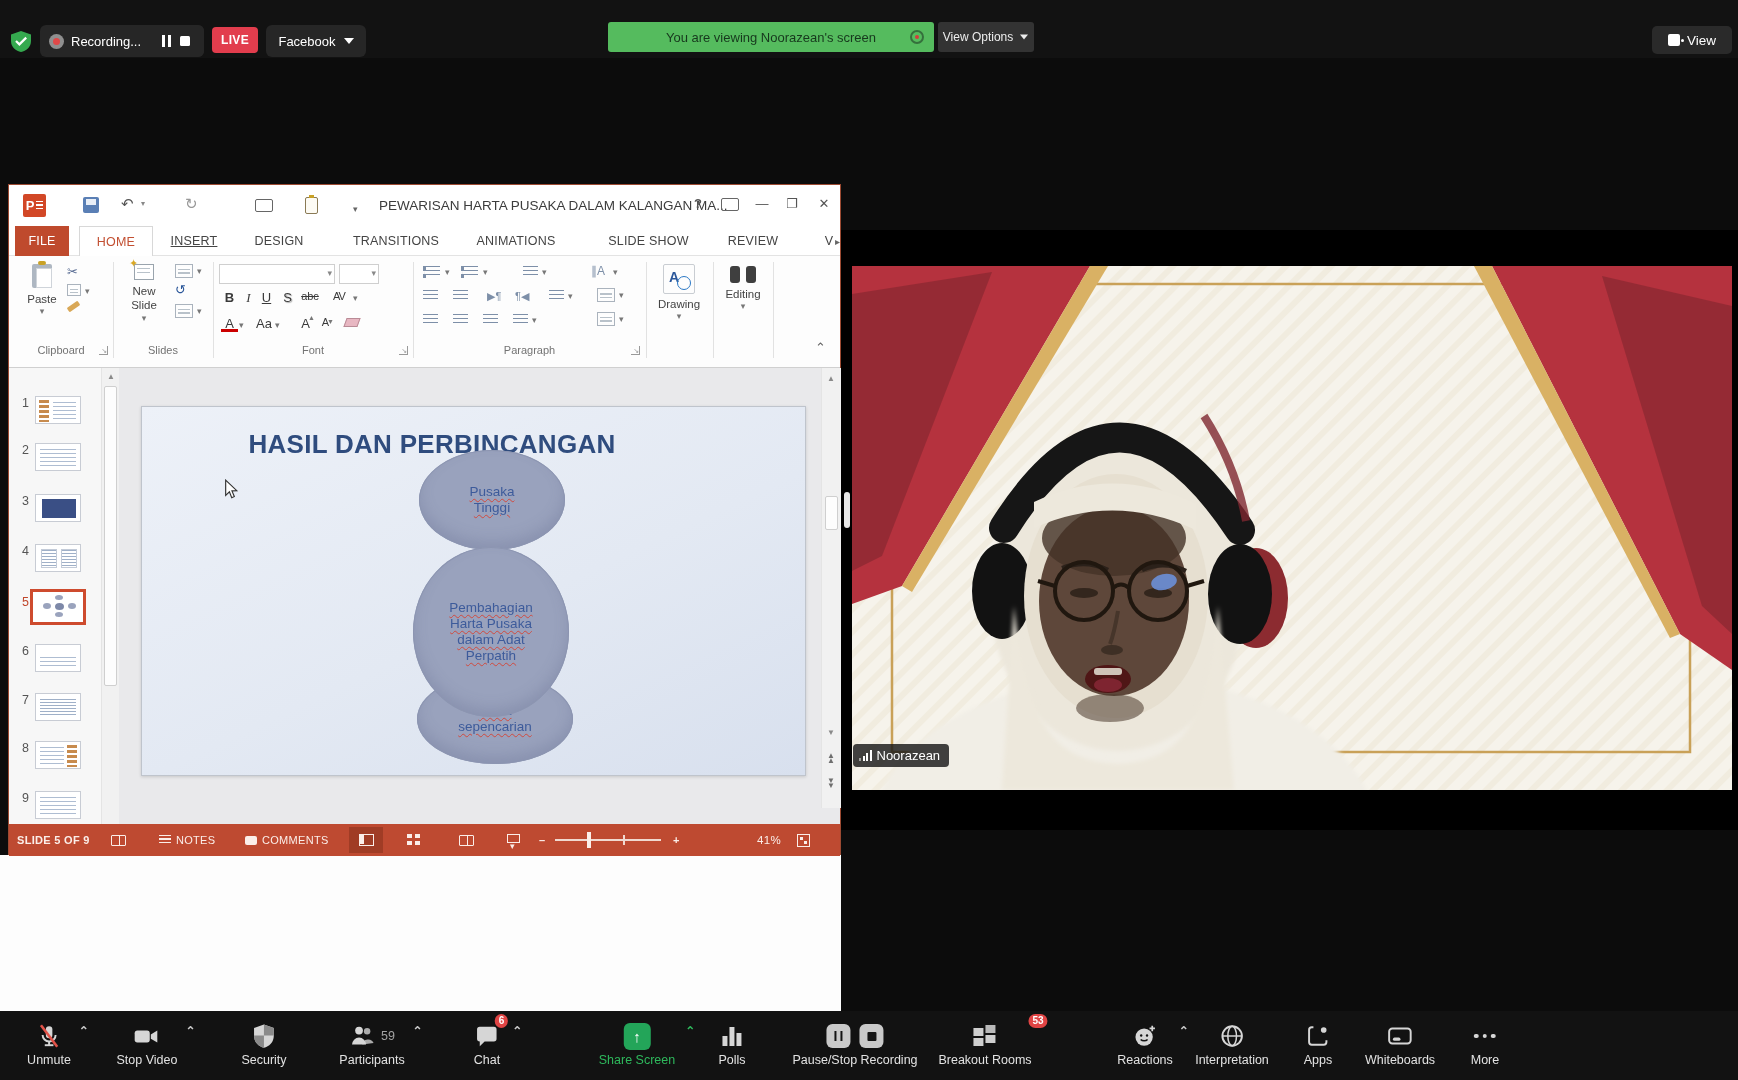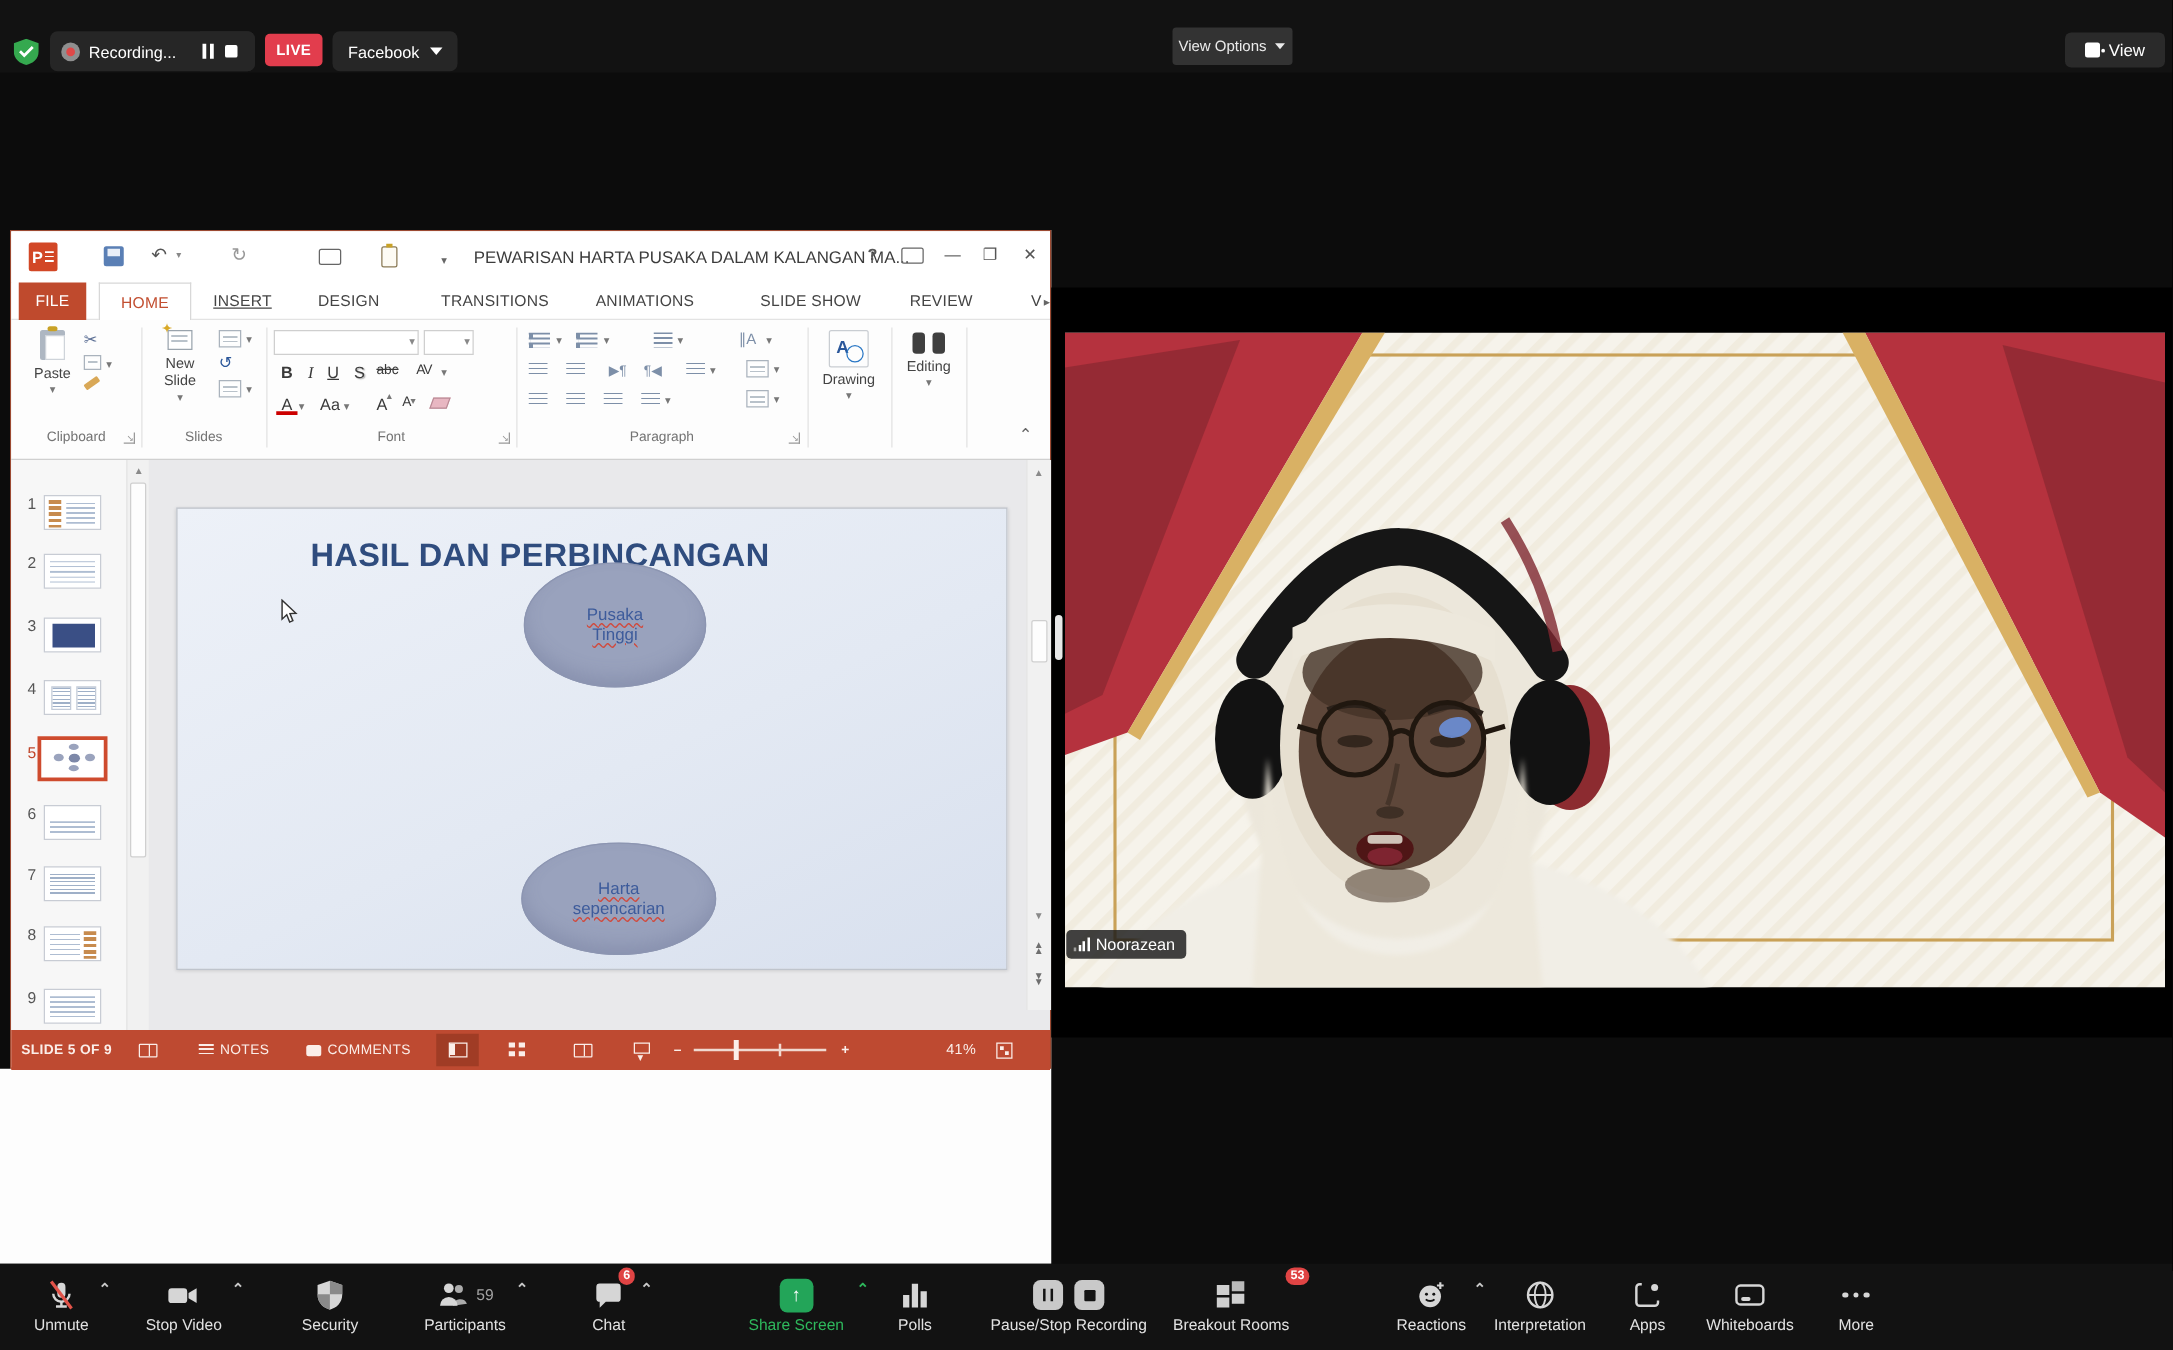--- a/index.html
+++ b/index.html
@@ -174,20 +174,24 @@
     <div class="pill" style="left:204px;top:25px;width:0;"></div>
     <div class="pill" style="left:160px;top:25px;width:44px;height:32px;background:#262626;border-radius:0 6px 6px 0;">
       <span class="pbars" style="margin-left:2px;"></span>
       <span class="sst sstop"></span>
     </div>
     <div class="livebadge">LIVE</div>
     <div class="pill" style="left:266px;top:25px;width:100px;height:32px;justify-content:center;">
       <span>Facebook</span>
       <span class="chevd"></span>
     </div>
+    <div class="banner">
+      <span>You are viewing Noorazean's screen</span>
+      <span class="ring"></span>
+    </div>
     <div class="viewopts">
       <span>View Options</span>
       <span class="chevd"></span>
     </div>
     <div class="viewbtn">
       <span class="vic"></span>
       <span>View</span>
     </div>
   </div>
 
@@ -368,20 +372,23 @@
         <span class="sthumb" style="top:18px;height:300px;"></span>
       </div>
 
       <div class="slide">
         <div class="stitle">HASIL DAN PERBINCANGAN</div>
         <div class="el" style="left:277px;top:43px;width:146px;height:100px;justify-content:center;">
           <span class="eltext" style="width:60px;">Pusaka Tinggi</span>
         </div>
         <div class="el" style="left:275px;top:267px;width:156px;height:90px;">
           <span class="eltext" style="width:92px;">Harta sepencarian</span>
+        </div>
+        <div class="el" style="left:271px;top:140px;width:156px;height:170px;">
+          <span class="eltext" style="width:104px;">Pembahagian Harta Pusaka dalam Adat Perpatih</span>
         </div>
         <svg class="cursor" viewBox="0 0 12 18">
           <path d="M1 1 L1 14 L4.2 11 L6.2 16 L8.4 15 L6.4 10.2 L10.5 10 Z" fill="#fff" stroke="#333" stroke-width="1"></path>
         </svg>
       </div>
 
       <div class="mainsb">
         <span class="arr up" style="top:6px;"></span>
         <span class="sthumb" style="top:128px;height:34px;left:3px;"></span>
         <span class="arr dn" style="top:360px;"></span>

